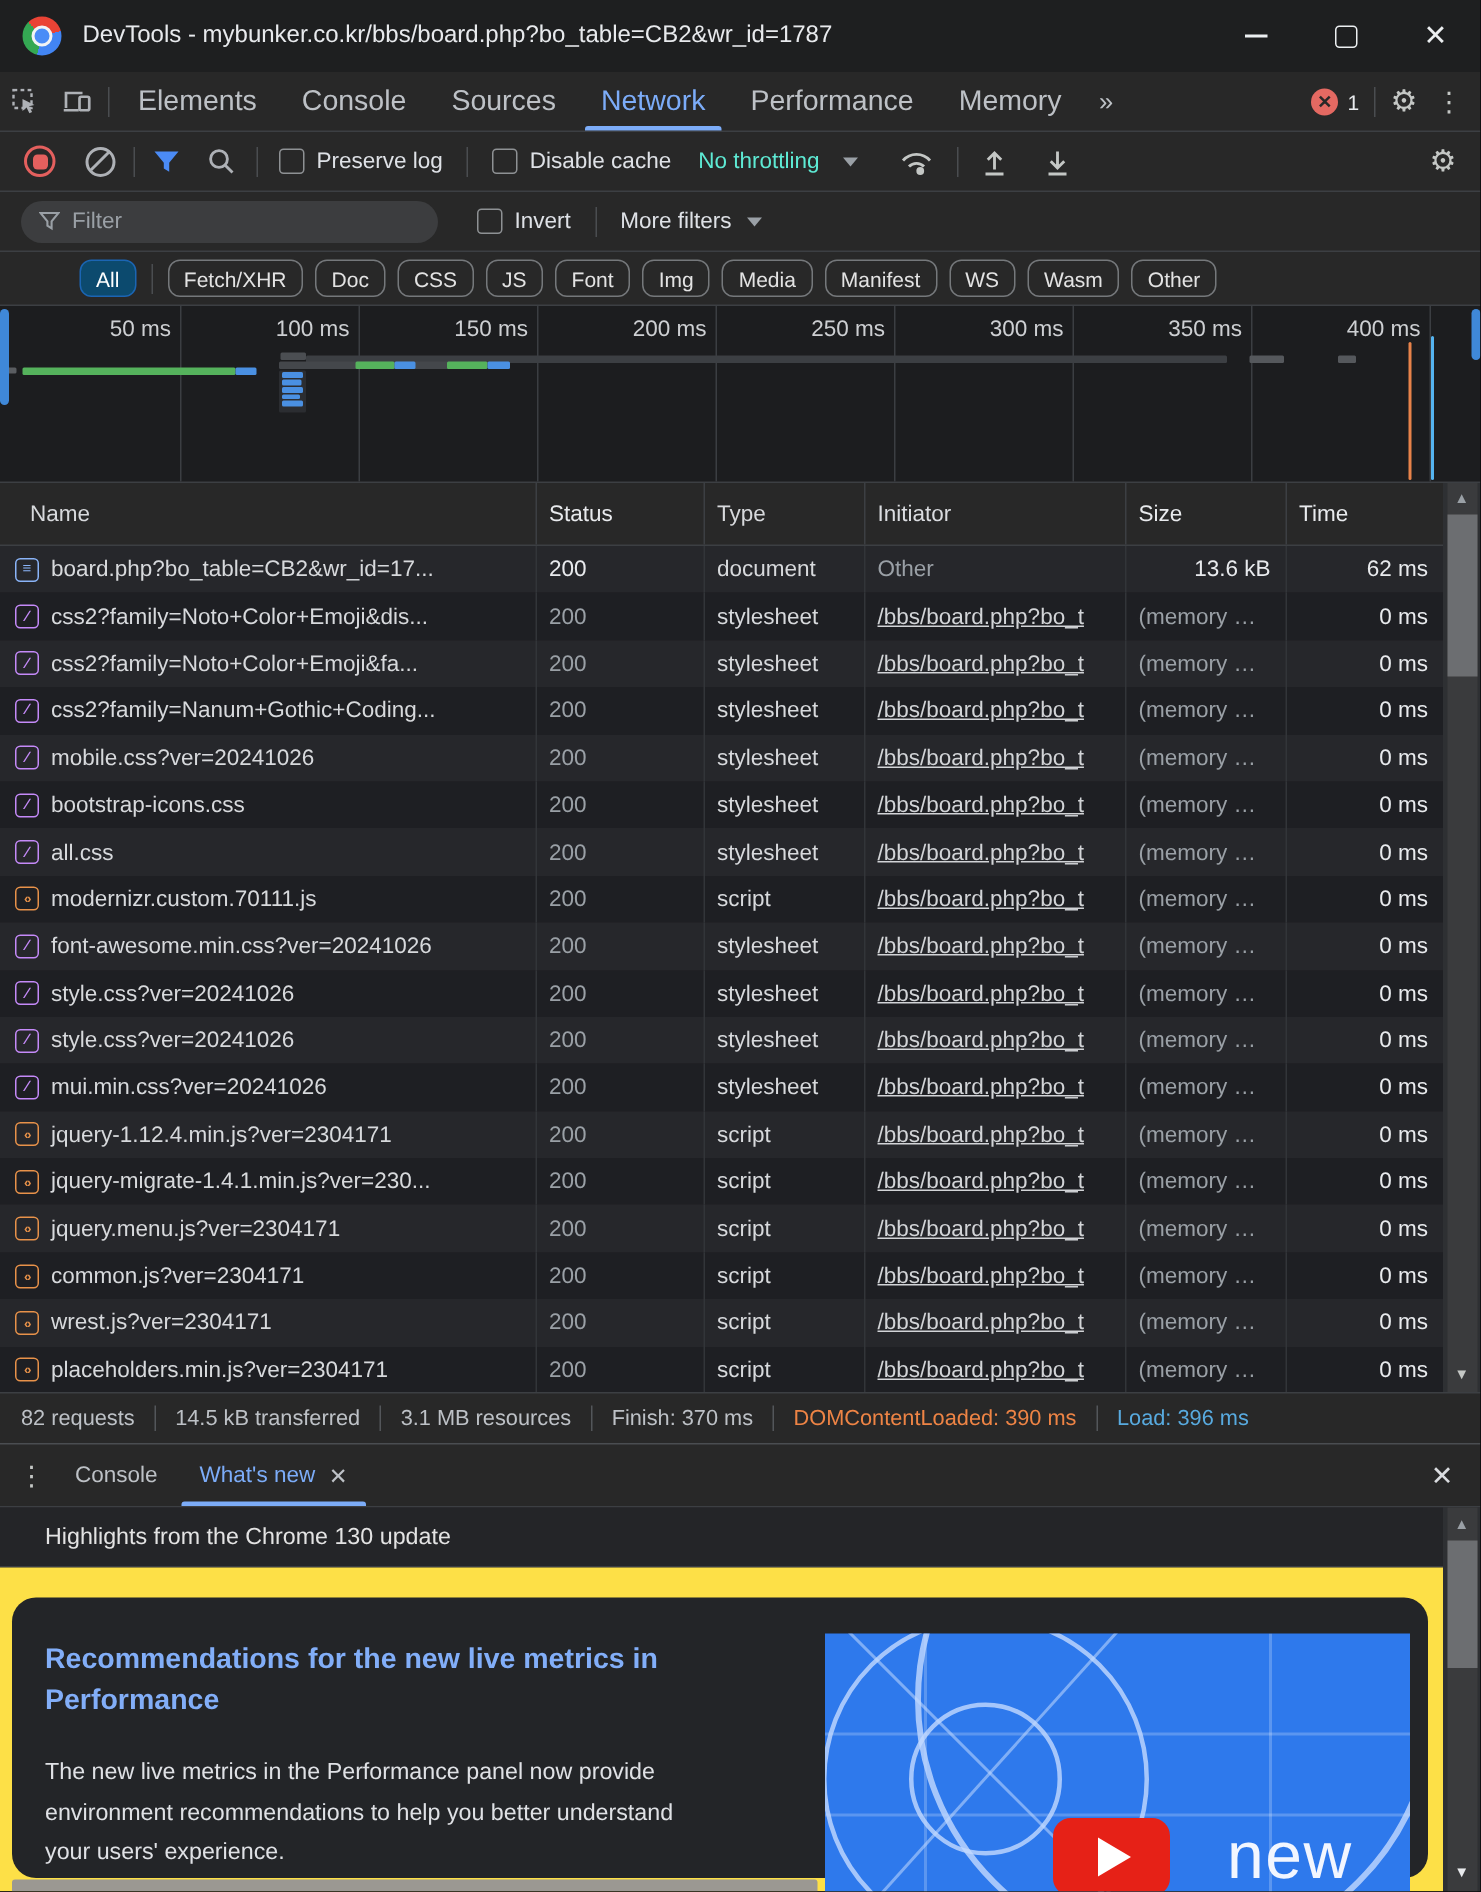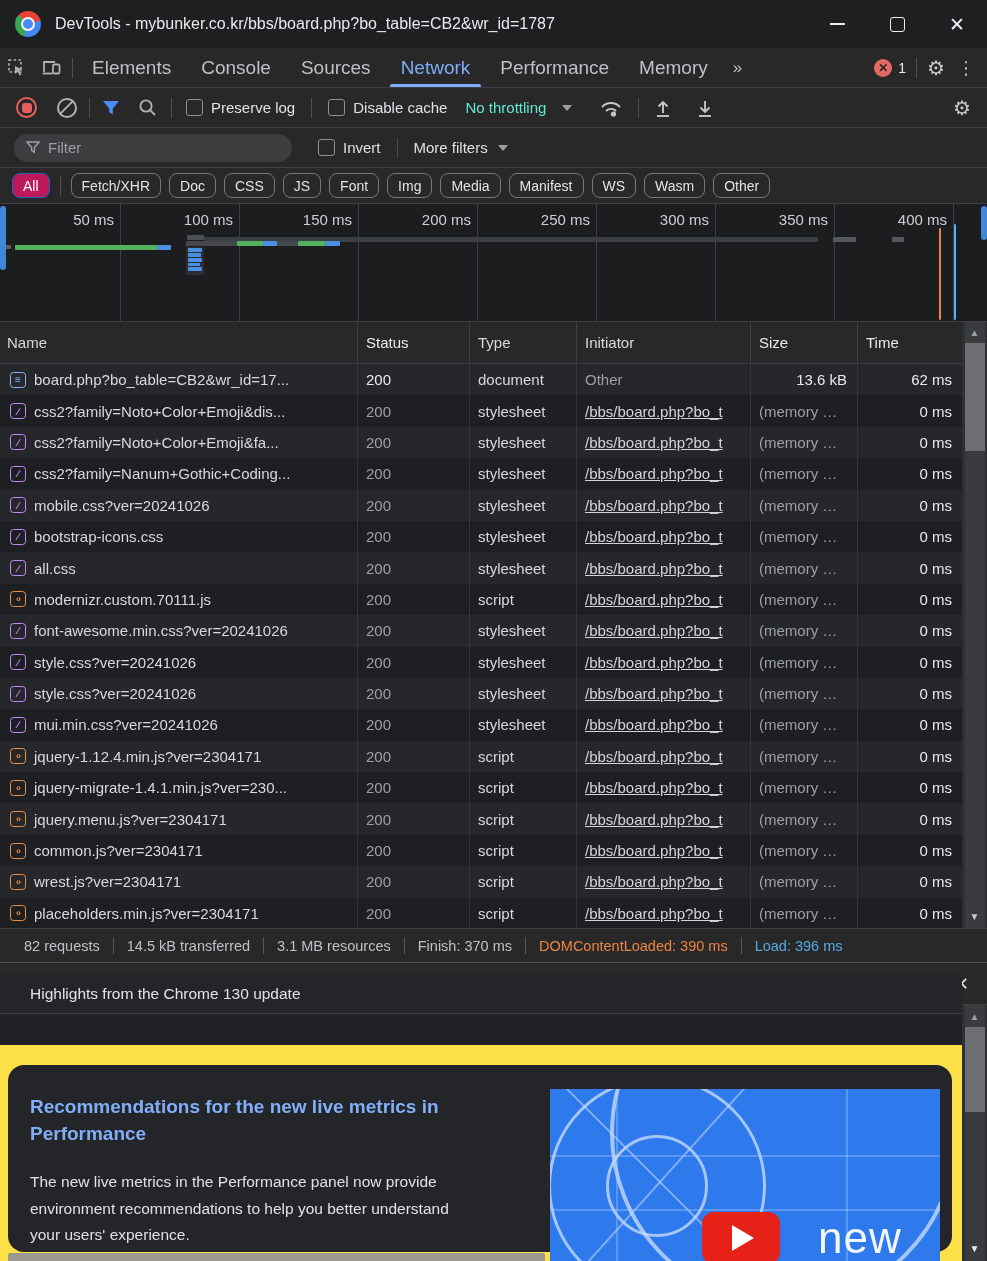--- a/index.html
+++ b/index.html
@@ -54,33 +54,33 @@
       border-bottom:1px solid #3c3f43;box-sizing:border-box;font-size:15px;}
   #filter-input{margin-left:14px;width:278px;height:28px;border-radius:14px;background:#3c3d3f;display:flex;align-items:center;
       border:none;color:#9aa0a6;}
   #filter-input .ph{color:#9aa0a6;margin-left:8px;}
 
   
   #chipsrow{left:0;top:168px;width:987px;height:36px;background:#282828;display:flex;align-items:center;gap:8px;
       border-bottom:1px solid #3c3f43;box-sizing:border-box;padding-left:12px;}
   .chip{height:25px;padding:0 10px;display:flex;align-items:center;border:1px solid #75787b;border-radius:8px;
       font-size:14px;color:#e3e3e3;background:transparent;box-sizing:border-box;}
-  .chip.active{background:#be185d;border-color:#1b65b3;color:#fff;}
+  .chip.active{background:#0c4a6e;border-color:#1b65b3;color:#fff;margin-left:41px;}
 
   
   #overview{left:0;top:204px;width:987px;height:118px;background:#1c1d1f;border-bottom:1px solid #3c3f43;box-sizing:border-box;}
   .gridline{position:absolute;top:0;bottom:0;width:1px;background:#3b3e42;}
   .tick-label{position:absolute;top:7px;font-size:15px;color:#cdcfd2;transform:translateX(-100%);white-space:nowrap;}
   .wf{position:absolute;border-radius:1px;}
   .handle{position:absolute;width:6px;background:#3f88d8;border-radius:3px;}
 
   
   #grid-header{left:0;top:322px;width:962px;height:42px;background:#282828;display:flex;align-items:stretch;
       border-bottom:1px solid #3c3f43;box-sizing:border-box;font-size:15px;color:#dadce0;}
-  .hcell{display:flex;align-items:center;border-right:1px solid #3c3f43;box-sizing:border-box;padding-left:7px;}
+  .hcell{display:flex;align-items:center;border-right:1px solid #3c3f43;box-sizing:border-box;padding-left:20px;}
   #rows{left:0;top:364px;width:962px;height:564px;overflow:hidden;}
   .nrow{display:flex;align-items:stretch;height:31.4px;font-size:15px;}
   .nrow.odd{background:#26272b;}
   .nrow.even{background:#1e1f23;}
   .cell{display:flex;align-items:center;border-right:1px solid #323539;box-sizing:border-box;padding-left:10px;
       white-space:nowrap;overflow:hidden;}
   .c-name{width:358px;color:#d7d9dc;}
   .c-status{width:112px;padding-left:8px;color:#e8eaed;}
   .c-type{width:107px;padding-left:8px;color:#d7d9dc;}
   .c-init{width:174px;padding-left:8px;color:#9aa0a6;}
@@ -97,35 +97,35 @@
 
   
   .sbar{position:absolute;width:25px;background:#2e3033;}
   .sbar .track{position:absolute;left:3px;right:2px;top:0;bottom:0;background:#3a3b3d;}
   .sbar .thumb{position:absolute;left:3px;right:2px;background:#6c6e71;}
   .sarrow{position:absolute;left:0;width:25px;text-align:center;font-size:10px;color:#9aa0a6;}
 
   
   #statusbar{left:0;top:928px;width:987px;height:34px;background:#282828;border-top:1px solid #3c3f43;
       box-sizing:border-box;display:flex;align-items:center;font-size:14.5px;color:#bdc1c6;
-      padding-left:24px;white-space:nowrap;overflow:hidden;}
+      padding-left:14px;white-space:nowrap;overflow:hidden;}
   .sb-div{width:1px;height:17px;background:#53565a;margin:0 13px;flex:none;}
   .sb-dcl{color:#ee8445;}
   .sb-load{color:#58aadf;}
 
   
   #drawer-tabs{left:0;top:962px;width:987px;height:43px;background:#282828;border-top:1px solid #4a4d51;
       border-bottom:1px solid #3c3f43;box-sizing:border-box;display:flex;align-items:center;}
   .drawer-tab{height:100%;display:flex;align-items:center;padding:0 14px;font-size:15px;color:#bdc1c6;position:relative;gap:9px;}
   .drawer-tab.active{color:#7cacf8;}
   .drawer-tab.active::after{content:"";position:absolute;left:2px;right:2px;bottom:0;height:3px;background:#7cacf8;border-radius:2px 2px 0 0;}
   .tab-x{font-size:15px;color:#bdc1c6;}
   #drawer-close{margin-left:auto;margin-right:18px;font-size:18px;color:#dadce0;}
 
-  #wn-header{left:0;top:974px;width:962px;height:40px;background:#242528;border-bottom:1px solid #3c3f43;
+  #wn-header{left:0;top:1005px;width:962px;height:40px;background:#242528;border-bottom:1px solid #3c3f43;
       box-sizing:border-box;display:flex;align-items:center;font-size:15.5px;color:#e3e3e3;padding-left:30px;}
   #wn-content{left:0;top:1045px;width:962px;height:216px;background:#fde047;}
   #wn-card{position:absolute;left:8px;top:20px;width:944px;height:187px;background:#232528;border-radius:16px;}
   #wn-card h2{position:absolute;left:22px;top:28px;margin:0;width:460px;font-size:19px;line-height:27px;color:#82aef8;font-weight:bold;}
   #wn-card p{position:absolute;left:22px;top:104px;margin:0;width:450px;font-size:15.5px;line-height:26.5px;color:#dfe1e5;}
   #wn-video{position:absolute;left:542px;top:24px;width:390px;height:182px;background:#2e79ec;overflow:hidden;}
   .bp{position:absolute;border-radius:50%;border:3.5px solid rgba(195,218,255,.8);}
   .bp-line{position:absolute;background:rgba(195,218,255,.55);}
   .bp-grid{position:absolute;background:rgba(255,255,255,.22);}
   #yt-play{position:absolute;left:152px;top:123px;width:78px;height:52px;background:#e62117;border-radius:12px;

